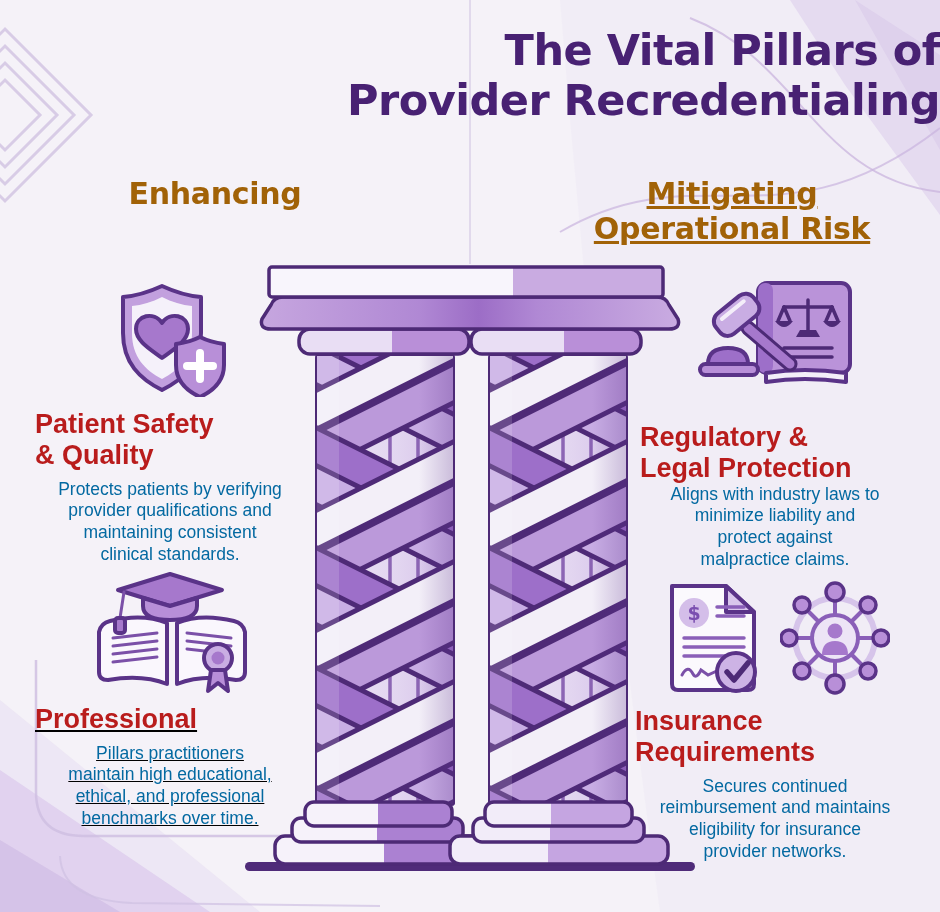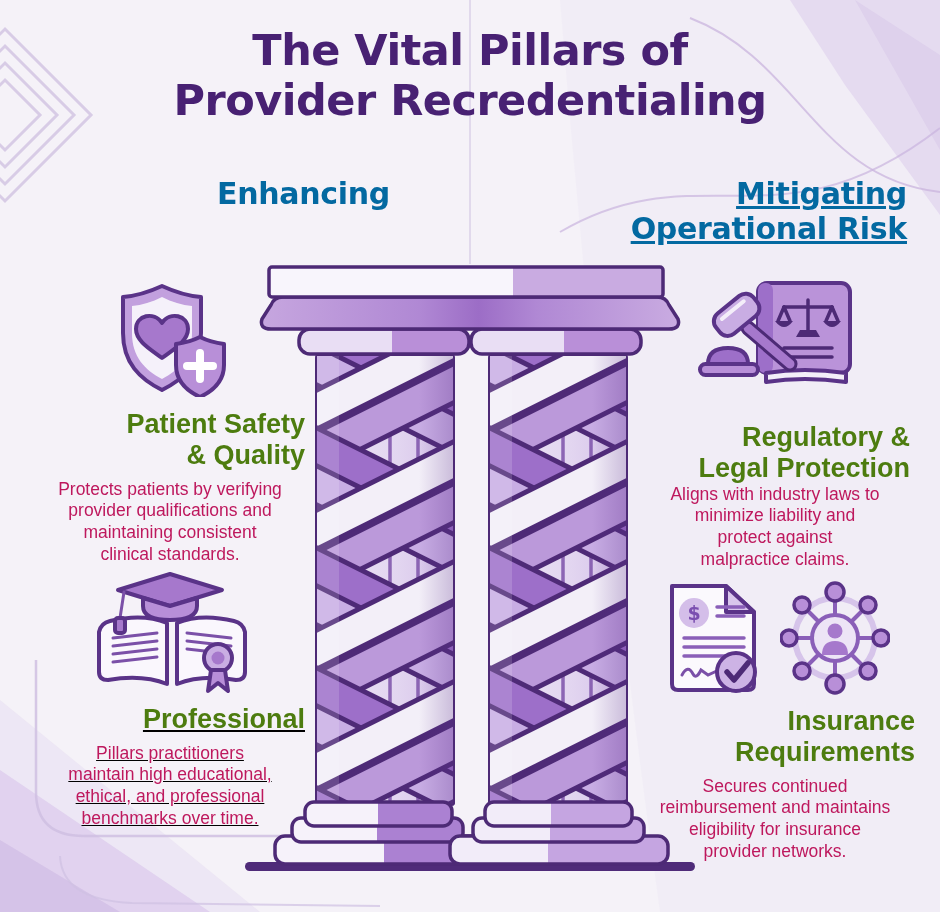--- a/index.html
+++ b/index.html
@@ -5,38 +5,38 @@
   html,body{margin:0;padding:0;}
   #canvas{
     position:relative;width:940px;height:912px;overflow:hidden;
     background:#f5f2f8;
     font-family:"Liberation Sans",sans-serif;
   }
   .abs{position:absolute;}
   svg{display:block;}
 
   .title{
-    left:0;top:26px;width:940px;text-align:center;
+    left:0;top:26px;width:940px;text-align:right;
     font-family:"DejaVu Sans",sans-serif;font-weight:800;
     font-size:43px;line-height:1.16;color:#482173;letter-spacing:-0.5px;
   }
   .group-header{
-    text-align:right;font-family:"DejaVu Sans",sans-serif;font-weight:800;
-    font-size:30px;line-height:1.18;color:#0369a1;letter-spacing:-0.3px;
+    text-align:center;font-family:"DejaVu Sans",sans-serif;font-weight:800;
+    font-size:30px;line-height:1.18;color:#a16207;letter-spacing:-0.3px;
   }
   .gh-left{left:40px;top:176px;width:350px;}
   .gh-right{left:557px;top:176px;width:350px;text-decoration:underline;}
 
   .section-title{
-    text-align:right;font-family:"Liberation Sans",sans-serif;font-weight:bold;
-    font-size:27px;line-height:1.14;color:#4d7c0f;
+    text-align:left;font-family:"Liberation Sans",sans-serif;font-weight:bold;
+    font-size:27px;line-height:1.14;color:#b91c1c;
   }
   .section-desc{
     text-align:center;font-family:"Liberation Sans",sans-serif;
-    font-size:17.5px;line-height:1.24;color:#be185d;
+    font-size:17.5px;line-height:1.24;color:#0369a1;
   }
   .icon-row{display:flex;justify-content:center;align-items:center;gap:16px;}
 
   
   .rD{stroke:#4e2a77;stroke-width:40;fill:none;}
   .rP{stroke:#9d6fc9;stroke-width:30;fill:none;}
   .rL{stroke:#c8ade4;stroke-width:30;fill:none;}
   .rW{stroke:#f3eff8;stroke-width:30;fill:none;}
   .rT{stroke:#bb99da;stroke-width:30;fill:none;}
   .struct{stroke:#4d2a76;stroke-width:3.5;}

